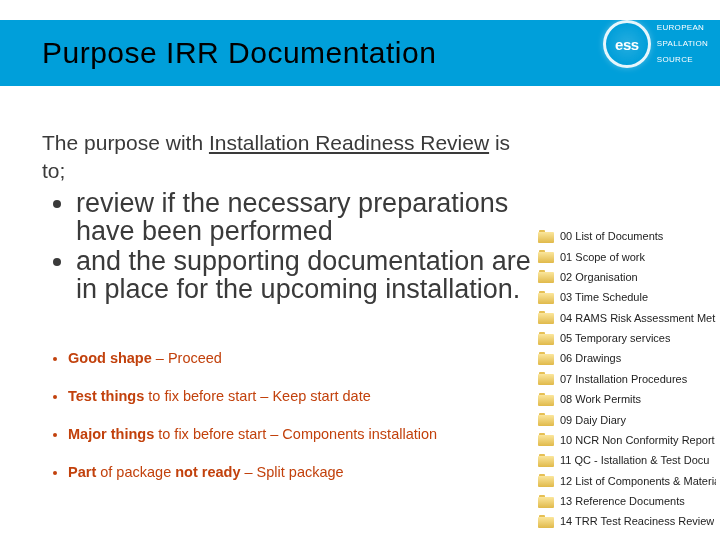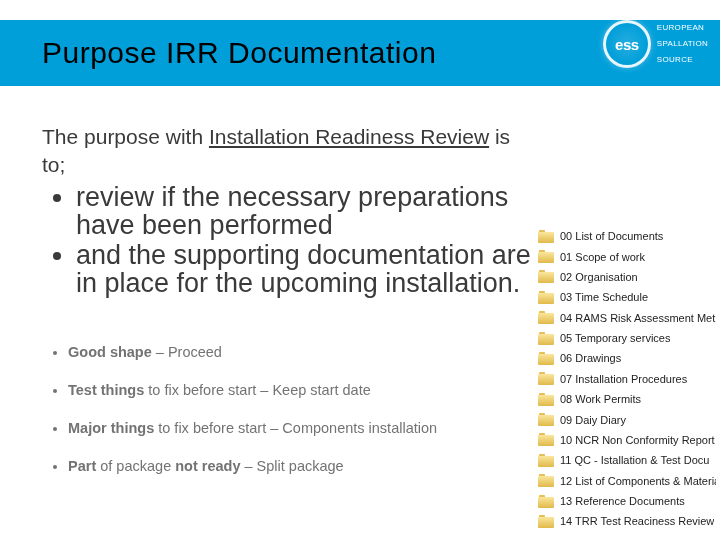--- a/index.html
+++ b/index.html
@@ -2,26 +2,26 @@
 <html><head>
 <meta charset="utf-8">
 <style>
   * { box-sizing: border-box; margin: 0; padding: 0; }
   html, body { width: 720px; height: 540px; font-family: "Segoe UI Light", "Segoe UI", Arial, sans-serif; color: #3a3a3a; background: #fff; overflow: hidden; }
   .header-band { position: absolute; top: 20px; left: 0; width: 720px; height: 66px; background: #009fda; }
   .header-band h1 { color: #000000; font-weight: 300; font-size: 30px; padding: 16px 0 0 42px; letter-spacing: 0.5px; }
   .logo-wrap { position: absolute; top: 20px; right: 12px; display: flex; align-items: flex-start; gap: 6px; z-index: 10; }
   .logo-circle { width: 48px; height: 48px; border: 3px solid rgba(255,255,255,0.9); border-radius: 50%; display: flex; align-items: center; justify-content: center; color: #fff; font-weight: bold; font-size: 15px; letter-spacing: -0.5px; background: radial-gradient(circle, rgba(255,255,255,0.15) 0%, transparent 70%); box-shadow: 0 0 6px rgba(255,255,255,0.3); }
   .logo-text { color: #fff; font-size: 8px; line-height: 16px; font-weight: normal; letter-spacing: 0.3px; white-space: pre; }
-  .body-area { position: absolute; top: 123px; left: 42px; width: 490px; }
+  .body-area { position: absolute; top: 129px; left: 42px; width: 490px; }
   .lead { font-size: 21px; line-height: 28px; color: #3a3a3a; font-weight: 300; }
   .lead .u { text-decoration: underline; }
   .ul1 { list-style: disc; margin: 4px 0 0 34px; font-size: 27px; line-height: 28px; font-weight: 300; color: #3a3a3a; }
   .ul1 li { margin-bottom: 2px; }
-  .outcomes { margin-top: 46px; list-style: disc; margin-left: 26px; font-size: 14.5px; line-height: 18px; color: #737373; }
+  .outcomes { margin-top: 46px; list-style: disc; margin-left: 26px; font-size: 14.5px; line-height: 18px; color: #c2410c; }
   .outcomes li { margin-bottom: 20px; font-weight: 300; }
   .outcomes li .b { font-weight: 600; }
   
   .folder-panel { position: absolute; top: 226px; right: 0; width: 184px; background: #fff; font-size: 11px; line-height: 14px; color: #222; }
   .folder-row { display: flex; align-items: center; gap: 6px; padding: 3.2px 4px 3.2px 2px; white-space: nowrap; overflow: hidden; }
   .folder-icon { width: 16px; height: 13px; position: relative; flex-shrink: 0; }
   .folder-icon::before { content: ""; position: absolute; top: 0; left: 1px; width: 6px; height: 3px; background: #e6c054; border-radius: 1px 1px 0 0; }
   .folder-icon::after { content: ""; position: absolute; top: 2px; left: 0; width: 16px; height: 11px; background: linear-gradient(#fbe69c, #e0b94a); border-radius: 1px; }
   .folder-label { overflow: hidden; text-overflow: clip; }
 </style>

